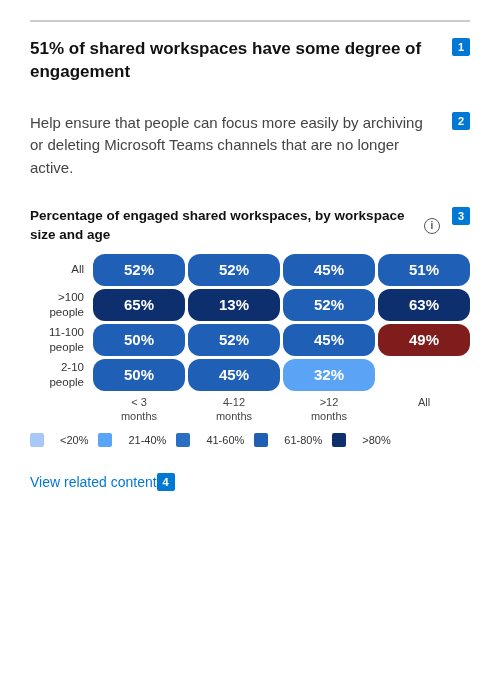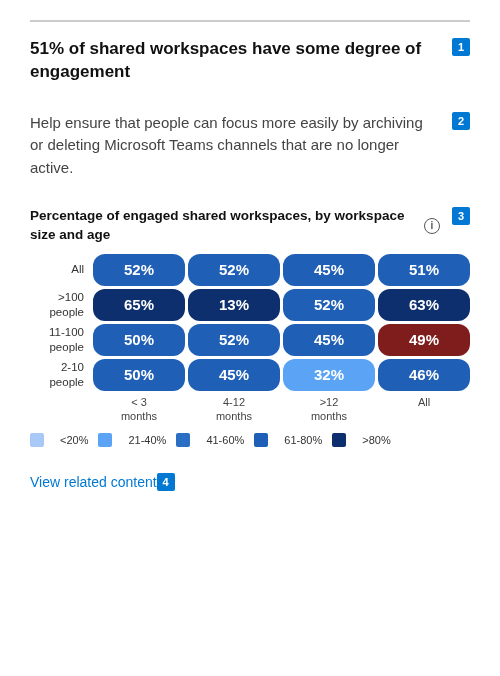--- a/index.html
+++ b/index.html
@@ -242,21 +242,20 @@
         <div class="cell c-52d">52%</div>
         <div class="cell c-45b">45%</div>
         <div class="cell c-49">49%</div>
       </div>
 
       <div class="chart-grid" style="margin-top:3px;">
         <div class="row-label">2-10 people</div>
         <div class="cell c-50b">50%</div>
         <div class="cell c-45c">45%</div>
         <div class="cell c-32">32%</div>
-        <div class="cell c-46">46%</div>
       </div>
 
       <div class="col-headers">
         <div class="col-header col-header-empty"></div>
         <div class="col-header">&lt; 3<br>months</div>
         <div class="col-header">4-12<br>months</div>
         <div class="col-header">&gt;12<br>months</div>
         <div class="col-header">All</div>
       </div>
     </div>

